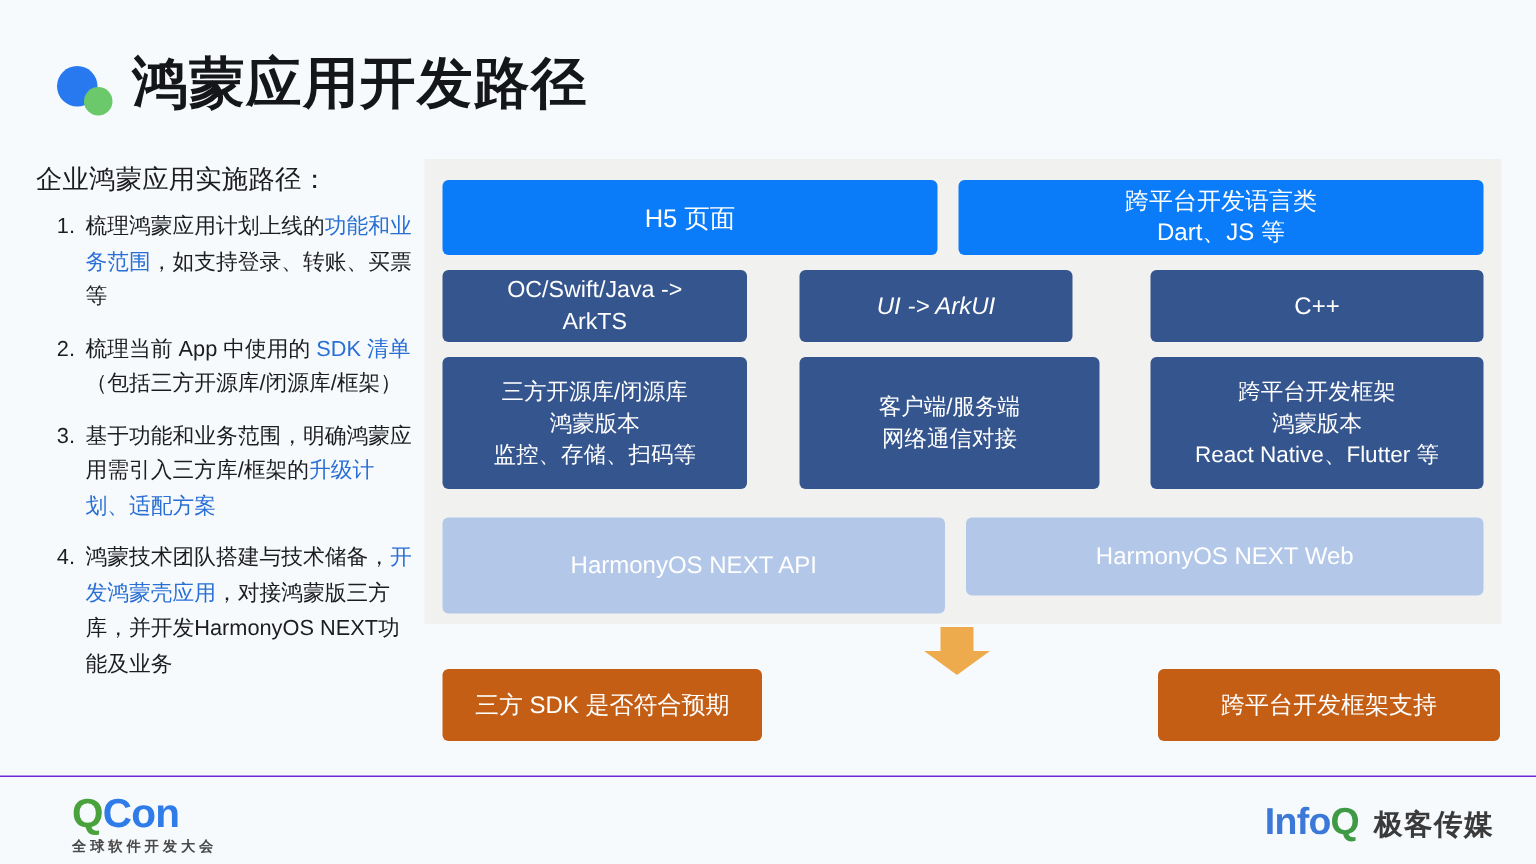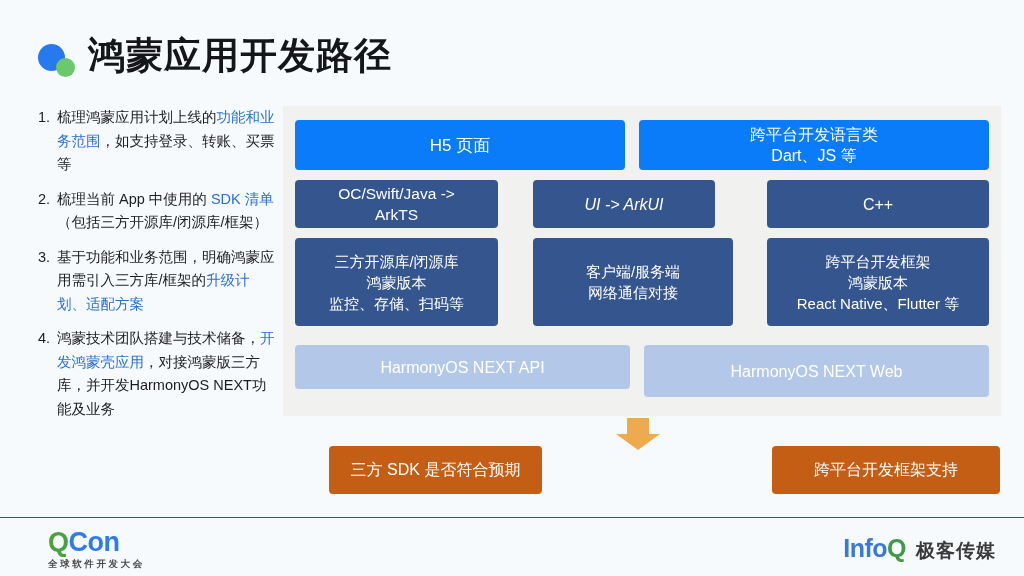--- a/index.html
+++ b/index.html
@@ -124,21 +124,21 @@
   .r1c2 { left: 356px; top: 14px;  width: 350px; height: 50px; font-size: 16px; }
   
   .r2c1 { left: 12px;  top: 74px;  width: 203px; height: 48px; font-size: 15.5px; }
   .r2c2 { left: 250px; top: 74px;  width: 182px; height: 48px; font-size: 16px; font-style: italic; }
   .r2c3 { left: 484px; top: 74px;  width: 222px; height: 48px; font-size: 16px; }
   
   .r3c1 { left: 12px;  top: 132px; width: 203px; height: 88px; font-size: 15px; }
   .r3c2 { left: 250px; top: 132px; width: 200px; height: 88px; font-size: 15px; }
   .r3c3 { left: 484px; top: 132px; width: 222px; height: 88px; font-size: 15px; }
   
-  .r4c1 { left: 12px;  top: 239px; width: 335px; height: 44px; font-size: 16px; }
+  .r4c1 { left: 12px;  top: 239px; width: 335px; height: 64px; font-size: 16px; }
   .r4c2 { left: 361px; top: 239px; width: 345px; height: 52px; font-size: 16px; }
 
   
   .arrow {
     position: absolute;
     left: 616px;
     top: 418px;
     width: 44px;
     height: 31px;
   }
@@ -171,21 +171,21 @@
     height: 48px;
     background: #c45e15;
     border-radius: 4px;
     color: #fff;
     font-size: 16px;
     display: flex;
     align-items: center;
     justify-content: center;
     box-sizing: border-box;
   }
-  .ob1 { left: 0px;   width: 213px; margin-left: 34px; }
+  .ob1 { left: 0px;   width: 213px; }
   .ob2 { left: 237px; width: 216px; }
   .ob3 { left: 477px; width: 228px; }
 
   
   .footer {
     position: absolute;
     left: 0; bottom: 0;
     width: 1024px;
     height: 58px;
     border-top: 1px solid #6d28d9;
@@ -238,20 +238,21 @@
 
 <div class="header">
   <div class="logo-dots">
     <div class="dot-blue"></div>
     <div class="dot-green"></div>
   </div>
   <div class="title">鸿蒙应用开发路径</div>
 </div>
 
 <div class="left-col">
+  <div class="left-heading">企业鸿蒙应用实施路径：</div>
   <ol class="steps" id="steps-list">
       <li><span>梳理鸿蒙应用计划上线的</span><span class="hl">功能和业务范围</span><span>，如支持登录、转账、买票等</span></li>
       <li><span>梳理当前 App 中使用的 </span><span class="hl">SDK 清单</span><span>（包括三方开源库/闭源库/框架）</span></li>
       <li><span>基于功能和业务范围，明确鸿蒙应用需引入三方库/框架的</span><span class="hl">升级计划、适配方案</span></li>
       <li><span>鸿蒙技术团队搭建与技术储备，</span><span class="hl">开发鸿蒙壳应用</span><span>，对接鸿蒙版三方库，并开发HarmonyOS NEXT功能及业务</span></li>
     </ol>
 </div>
 
 <div class="panel">
   <div class="box b-bright r1c1">

